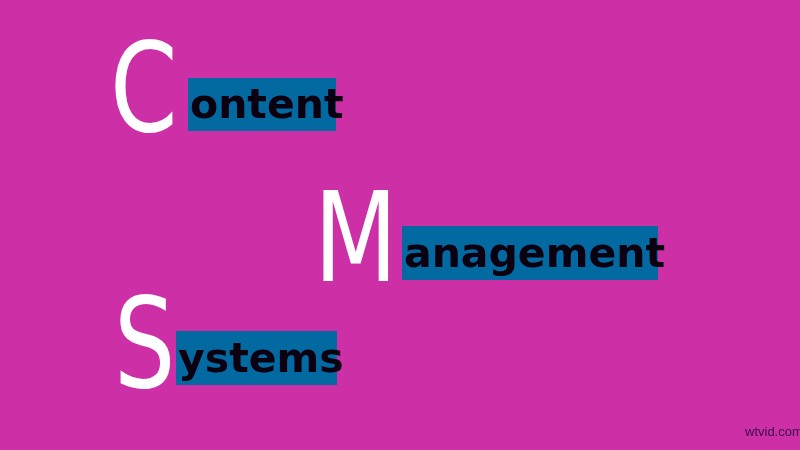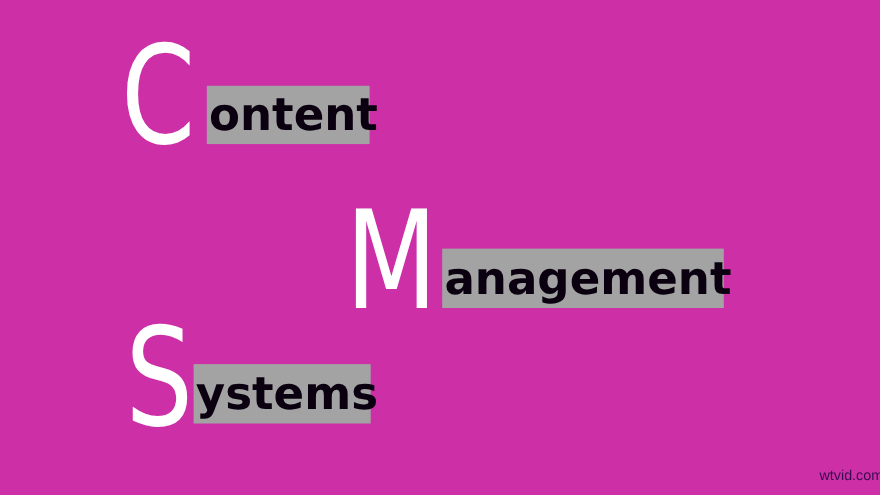--- a/index.html
+++ b/index.html
@@ -1,18 +1,18 @@
 <!DOCTYPE html>
 <html><head>
   <meta charset="utf-8">
   <style>
     html, body { margin:0; padding:0; }
     body { width:800px; height:450px; overflow:hidden; background:#cc2fa6; position:relative; font-family:"DejaVu Sans", sans-serif; }
     .big { position:absolute; color:#ffffff; font-family:"DejaVu Sans", sans-serif; font-weight:normal; line-height:1; }
-    .box { position:absolute; background:#a3a3a3; color:#0a0010; font-family:"DejaVu Sans", sans-serif; font-weight:bold; line-height:1; display:flex; align-items:flex-end; padding:0 2px 6px 0; box-sizing:border-box; letter-spacing:0px; }
+    .box { position:absolute; background:#0369a1; color:#0a0010; font-family:"DejaVu Sans", sans-serif; font-weight:bold; line-height:1; display:flex; align-items:flex-end; padding:0 2px 6px 0; box-sizing:border-box; letter-spacing:0px; }
     .wm { position:absolute; color:#3a0a50; font-family:"Liberation Sans", sans-serif; font-size:13px; }
   </style>
 </head>
 <body>
 
 <div>
   <div class="big" style="left:110px; top:26px; font-size:124px; transform:scaleX(0.78); transform-origin:left top;">C</div>
   <div class="box" style="left:188px; top:78px; width:148px; height:53px; font-size:41px; padding-left:2px;">ontent</div>
 
   <div class="big" style="left:314px; top:176px; font-size:124px; transform:scaleX(0.78); transform-origin:left top;">M</div>

